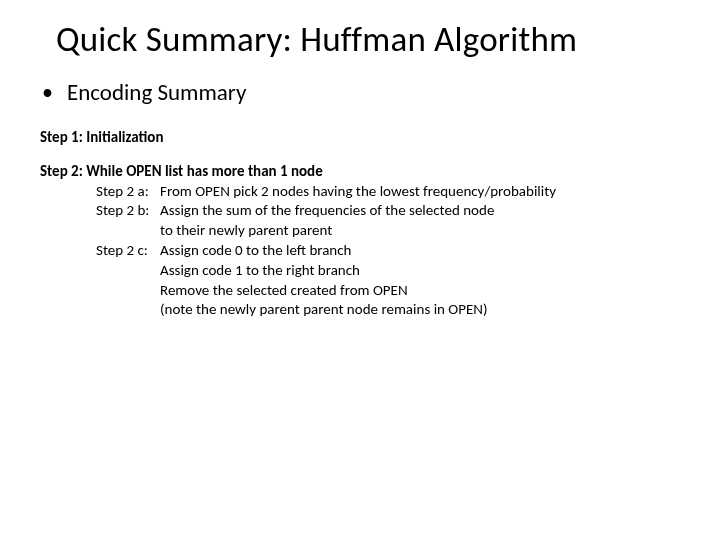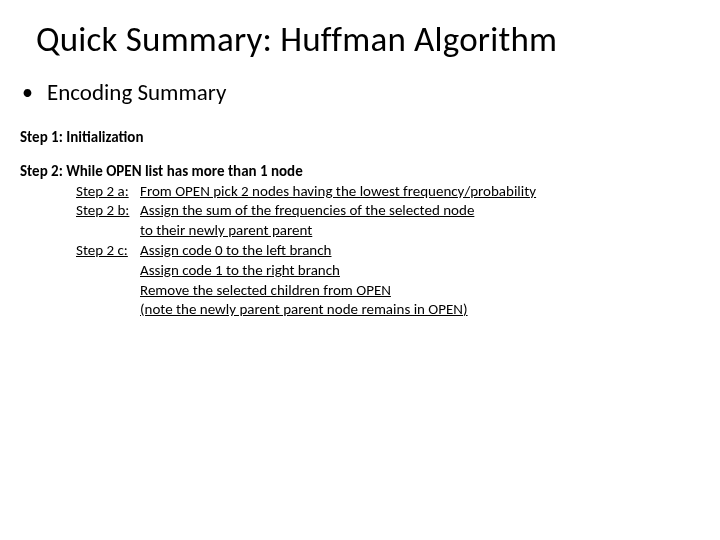--- a/index.html
+++ b/index.html
@@ -8,21 +8,21 @@
     width: 720px;
     height: 540px;
     background: #fff;
     font-family: Calibri, "Segoe UI", Arial, sans-serif;
     color: #000;
   }
   .slide {
     box-sizing: border-box;
     width: 720px;
     height: 532px;
-    padding: 18px 40px 30px 20px;
+    padding: 18px 40px 30px 40px;
   }
   .title {
     font-size: 35px;
     font-weight: 400;
     letter-spacing: 0.2px;
     margin: 0 0 18px 16px;
   }
   .bullet-row {
     display: flex;
     align-items: baseline;
@@ -43,21 +43,20 @@
     margin-bottom: 14px;
   }
   .step-head {
     font-weight: 700;
   }
   .indent1 {
     margin-left: 56px;
   }
   .subrow {
     display: flex;
-    text-decoration: underline;
   }
   .sublabel {
     min-width: 64px;
   }
   .sublabel-empty {
     min-width: 64px;
   }
 </style>
 </head>
 <body>
@@ -98,21 +97,21 @@
     <div class="indent1 subrow">
       <span class="sublabel">Step 2 c:</span>
       <span>Assign code 0 to the left branch</span>
     </div>
     <div class="indent1 subrow">
       <span class="sublabel-empty"></span>
       <span>Assign code 1 to the right branch</span>
     </div>
     <div class="indent1 subrow">
       <span class="sublabel-empty"></span>
-      <span>Remove the selected children from OPEN</span>
+      <span>Remove the selected created from OPEN</span>
     </div>
     <div class="indent1 subrow">
       <span class="sublabel-empty"></span>
       <span>(note the newly parent parent node remains in OPEN)</span>
     </div>
 
   </div>
 
 </div>
 

